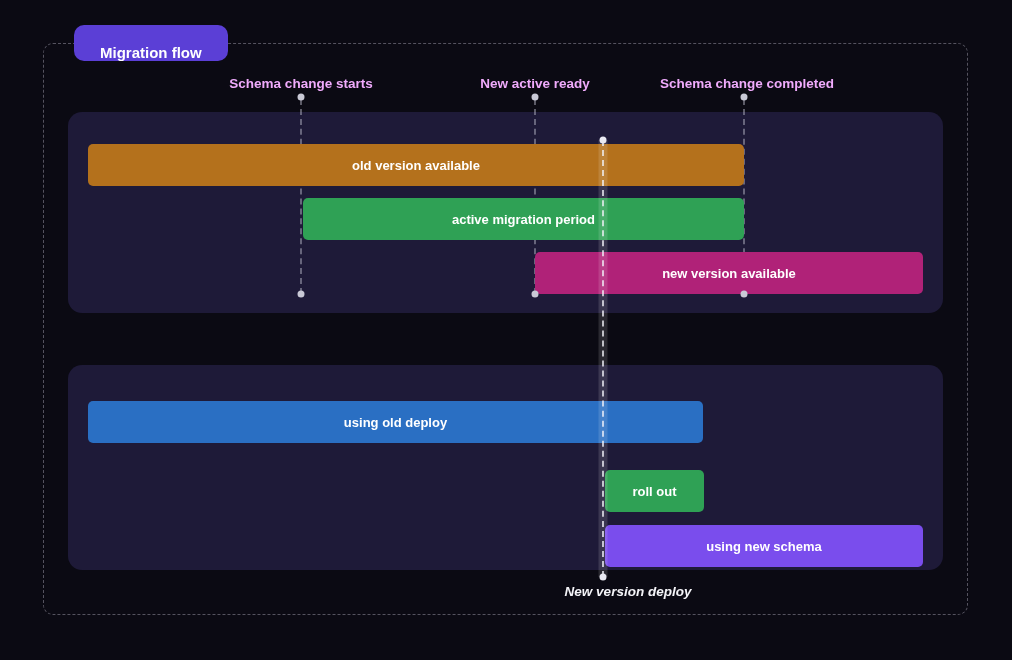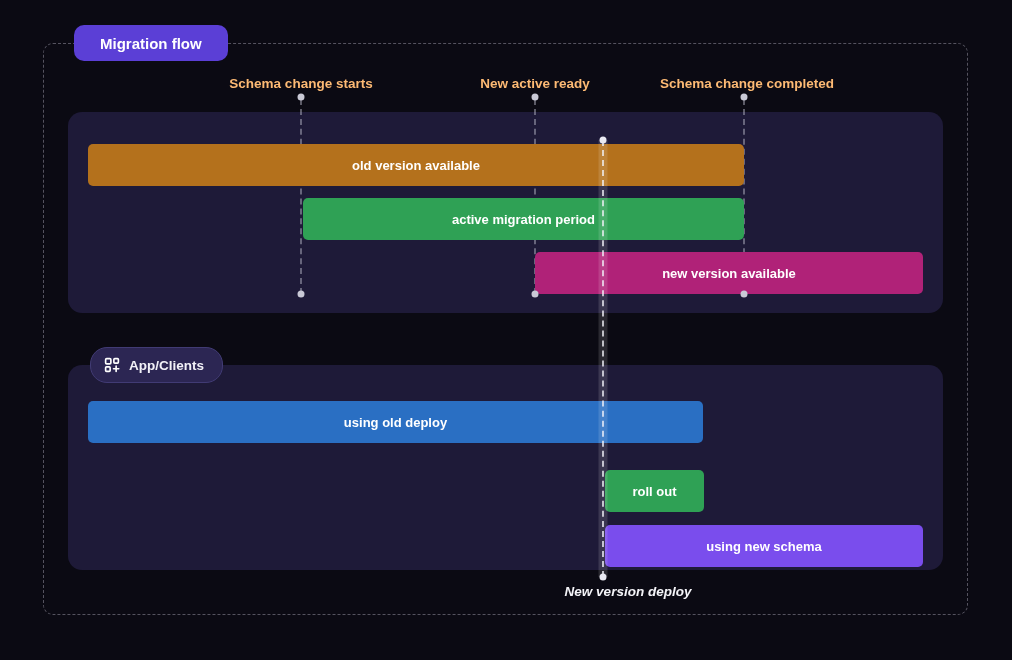--- a/index.html
+++ b/index.html
@@ -9,41 +9,41 @@
     font-family:"Liberation Sans","DejaVu Sans",sans-serif;
     color:#f7f7fa;
   }
   .outer-frame{
     position:absolute;left:43px;top:43px;width:923px;height:570px;
     border:1.5px dashed #55535f;border-radius:10px;
   }
   .title-badge{
     position:absolute;left:74px;top:25px;height:36px;padding:0 26px;
     background:#5b3fd6;border-radius:10px;
-    display:flex;align-items:center;justify-content:center;
+    display:flex;align-items:flex-end;justify-content:center;
     font-size:15px;font-weight:700;color:#ffffff;z-index:5;
   }
   .panel{
     position:absolute;left:68px;width:875px;
     background:#1e1a38;border-radius:14px;
   }
   .panel.db{top:112px;height:201px;}
   .panel.app{top:365px;height:205px;}
   .lane-pill{
     position:absolute;left:90px;height:34px;padding:0 18px 0 12px;
     background:#2c2653;border:1px solid #413b74;border-radius:17px;
     display:flex;align-items:center;gap:8px;
     font-size:13.5px;font-weight:700;color:#f2f1f8;z-index:4;
   }
   .lane-pill.db{top:89px;}
   .lane-pill.app{top:347px;}
   .lane-pill svg{display:block;}
   .milestone-label{
     position:absolute;transform:translateX(-50%);
-    font-size:13.5px;font-weight:700;color:#fdba74;white-space:nowrap;z-index:3;
+    font-size:13.5px;font-weight:700;color:#f0abfc;white-space:nowrap;z-index:3;
   }
   .v-dash{
     position:absolute;width:0;border-left:2px dashed rgba(205,205,220,0.42);z-index:2;
   }
   .dot{
     position:absolute;width:7px;height:7px;border-radius:50%;
     background:#c9c9d6;transform:translate(-50%,-50%);z-index:3;
   }
   .bar{
     position:absolute;height:42px;border-radius:5px;
@@ -72,31 +72,20 @@
   <div class="outer-frame"></div>
 
   <div class="title-badge">
     <span>Migration flow</span>
   </div>
 
   <div class="panel db"></div>
   <div class="panel app"></div>
 
 
-  <div class="lane-pill app">
-    <span>
-      <svg width="18" height="18" viewBox="0 0 24 24" fill="none" stroke="#ffffff" stroke-width="2.2" stroke-linecap="round" stroke-linejoin="round">
-        <rect x="3.5" y="3.5" width="7" height="7" rx="1.4"></rect>
-        <rect x="14.5" y="3.5" width="6" height="6" rx="1.2"></rect>
-        <rect x="3.5" y="14.5" width="6" height="6" rx="1.2"></rect>
-        <path d="M17.5 13.5v7 M14 17h7"></path>
-      </svg>
-    </span>
-    <span>App/Clients</span>
-  </div>
 
   <div id="dynamic-layer">
       <div class="milestone-label" style="left: 301px; top: 76px;">Schema change starts</div>
       <div class="v-dash" style="left: 300px; top: 99px; height: 195px;"></div>
       <div class="dot" style="left: 301px; top: 97px;"></div>
       <div class="dot" style="left: 301px; top: 294px;"></div>
       <div class="milestone-label" style="left: 535px; top: 76px;">New active ready</div>
       <div class="v-dash" style="left: 534px; top: 99px; height: 195px;"></div>
       <div class="dot" style="left: 535px; top: 97px;"></div>
       <div class="dot" style="left: 535px; top: 294px;"></div>

